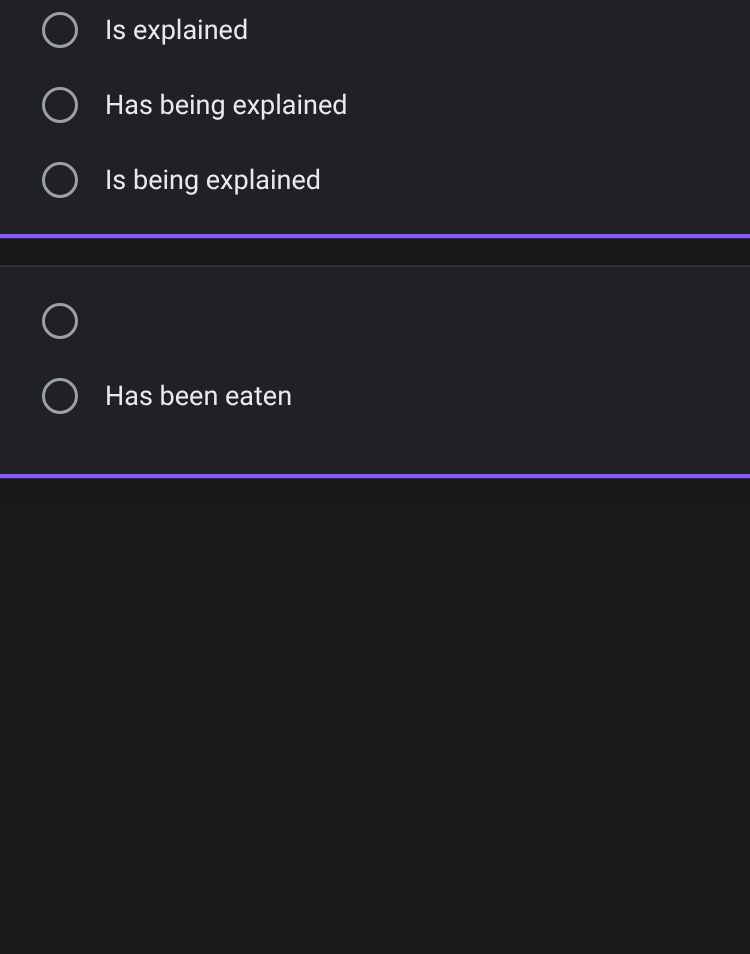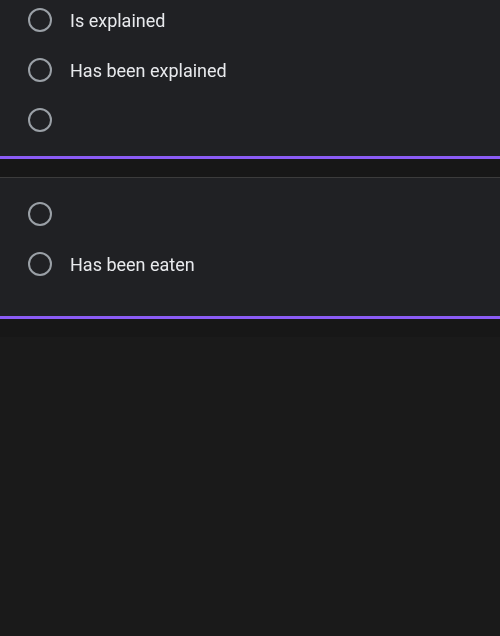--- a/index.html
+++ b/index.html
@@ -66,24 +66,25 @@
 <body>
 
 <div class="card card-first">
   <div class="options">
     <div class="option">
       <div class="radio"></div>
       <span class="option-label">Is explained</span>
     </div>
     <div class="option">
       <div class="radio"></div>
-      <span class="option-label">Has been explained</span>
+      <span class="option-label">Has being explained</span>
     </div>
     <div class="option">
       <div class="radio"></div>
+      <span class="option-label">Is being explained</span>
     </div>
   </div>
 </div>
 
 <div class="divider"></div>
 
 <div class="card card-last">
   <div class="options">
     <div class="option">
       <div class="radio"></div>

